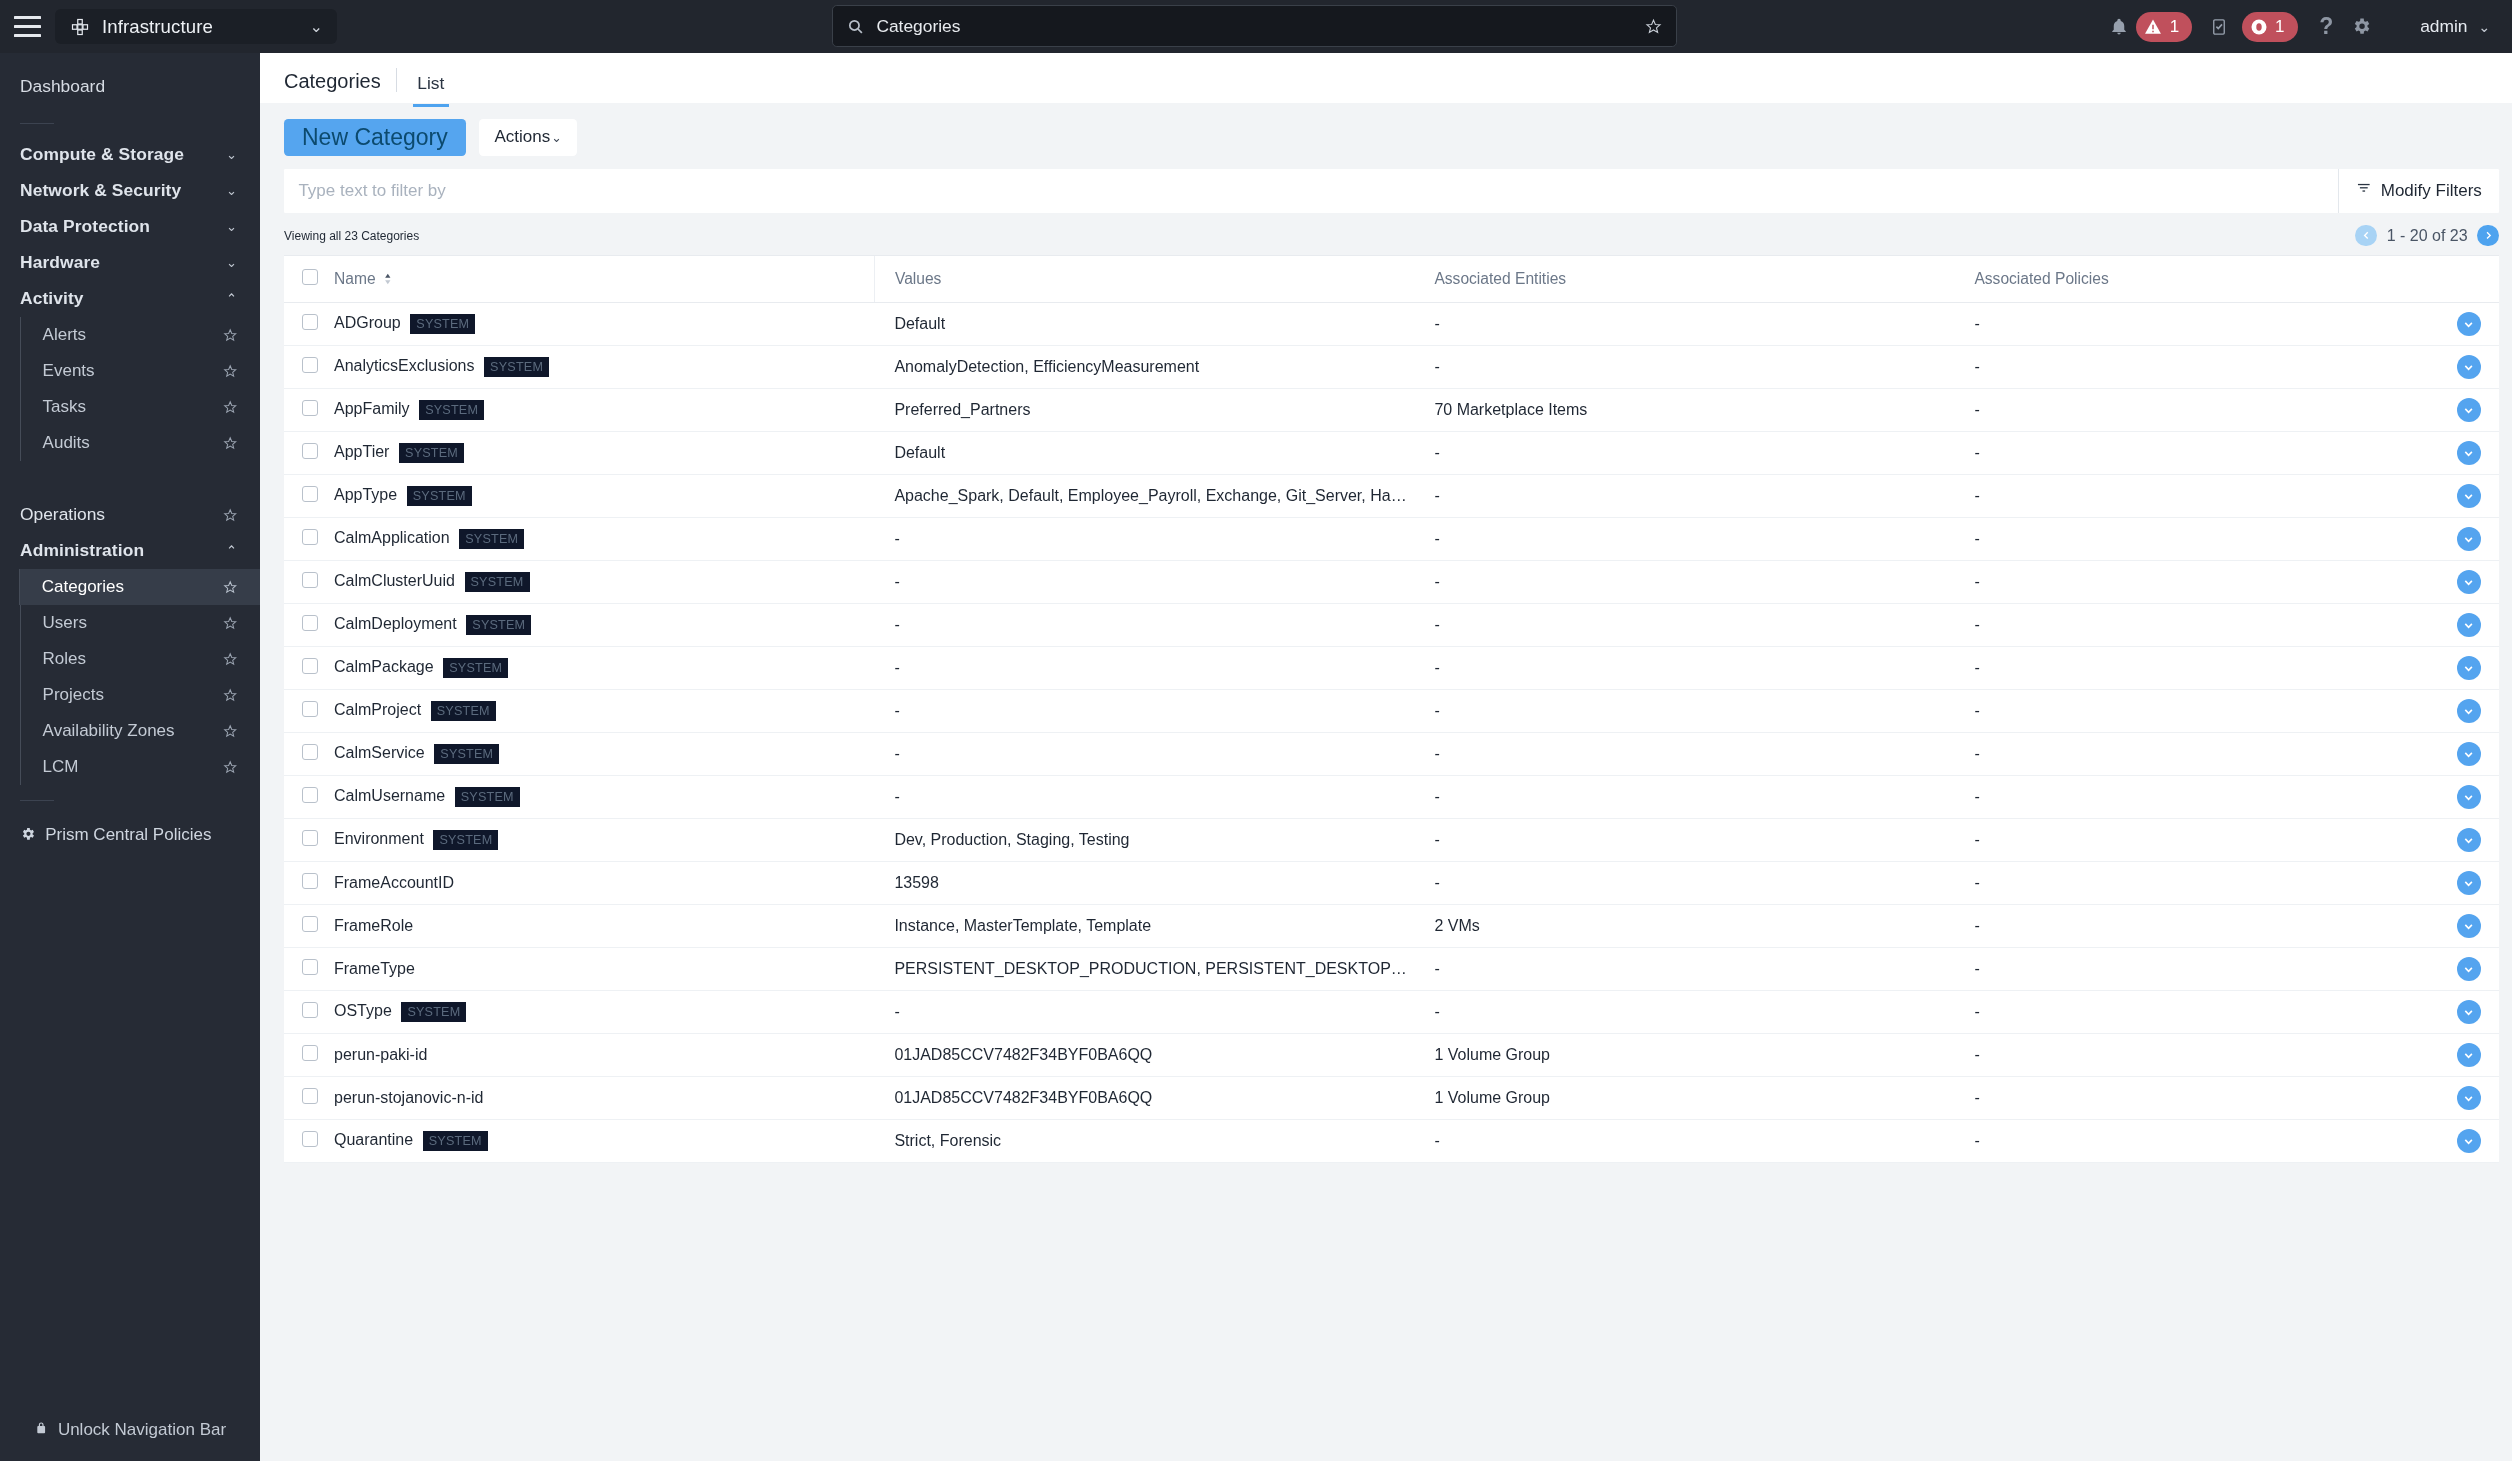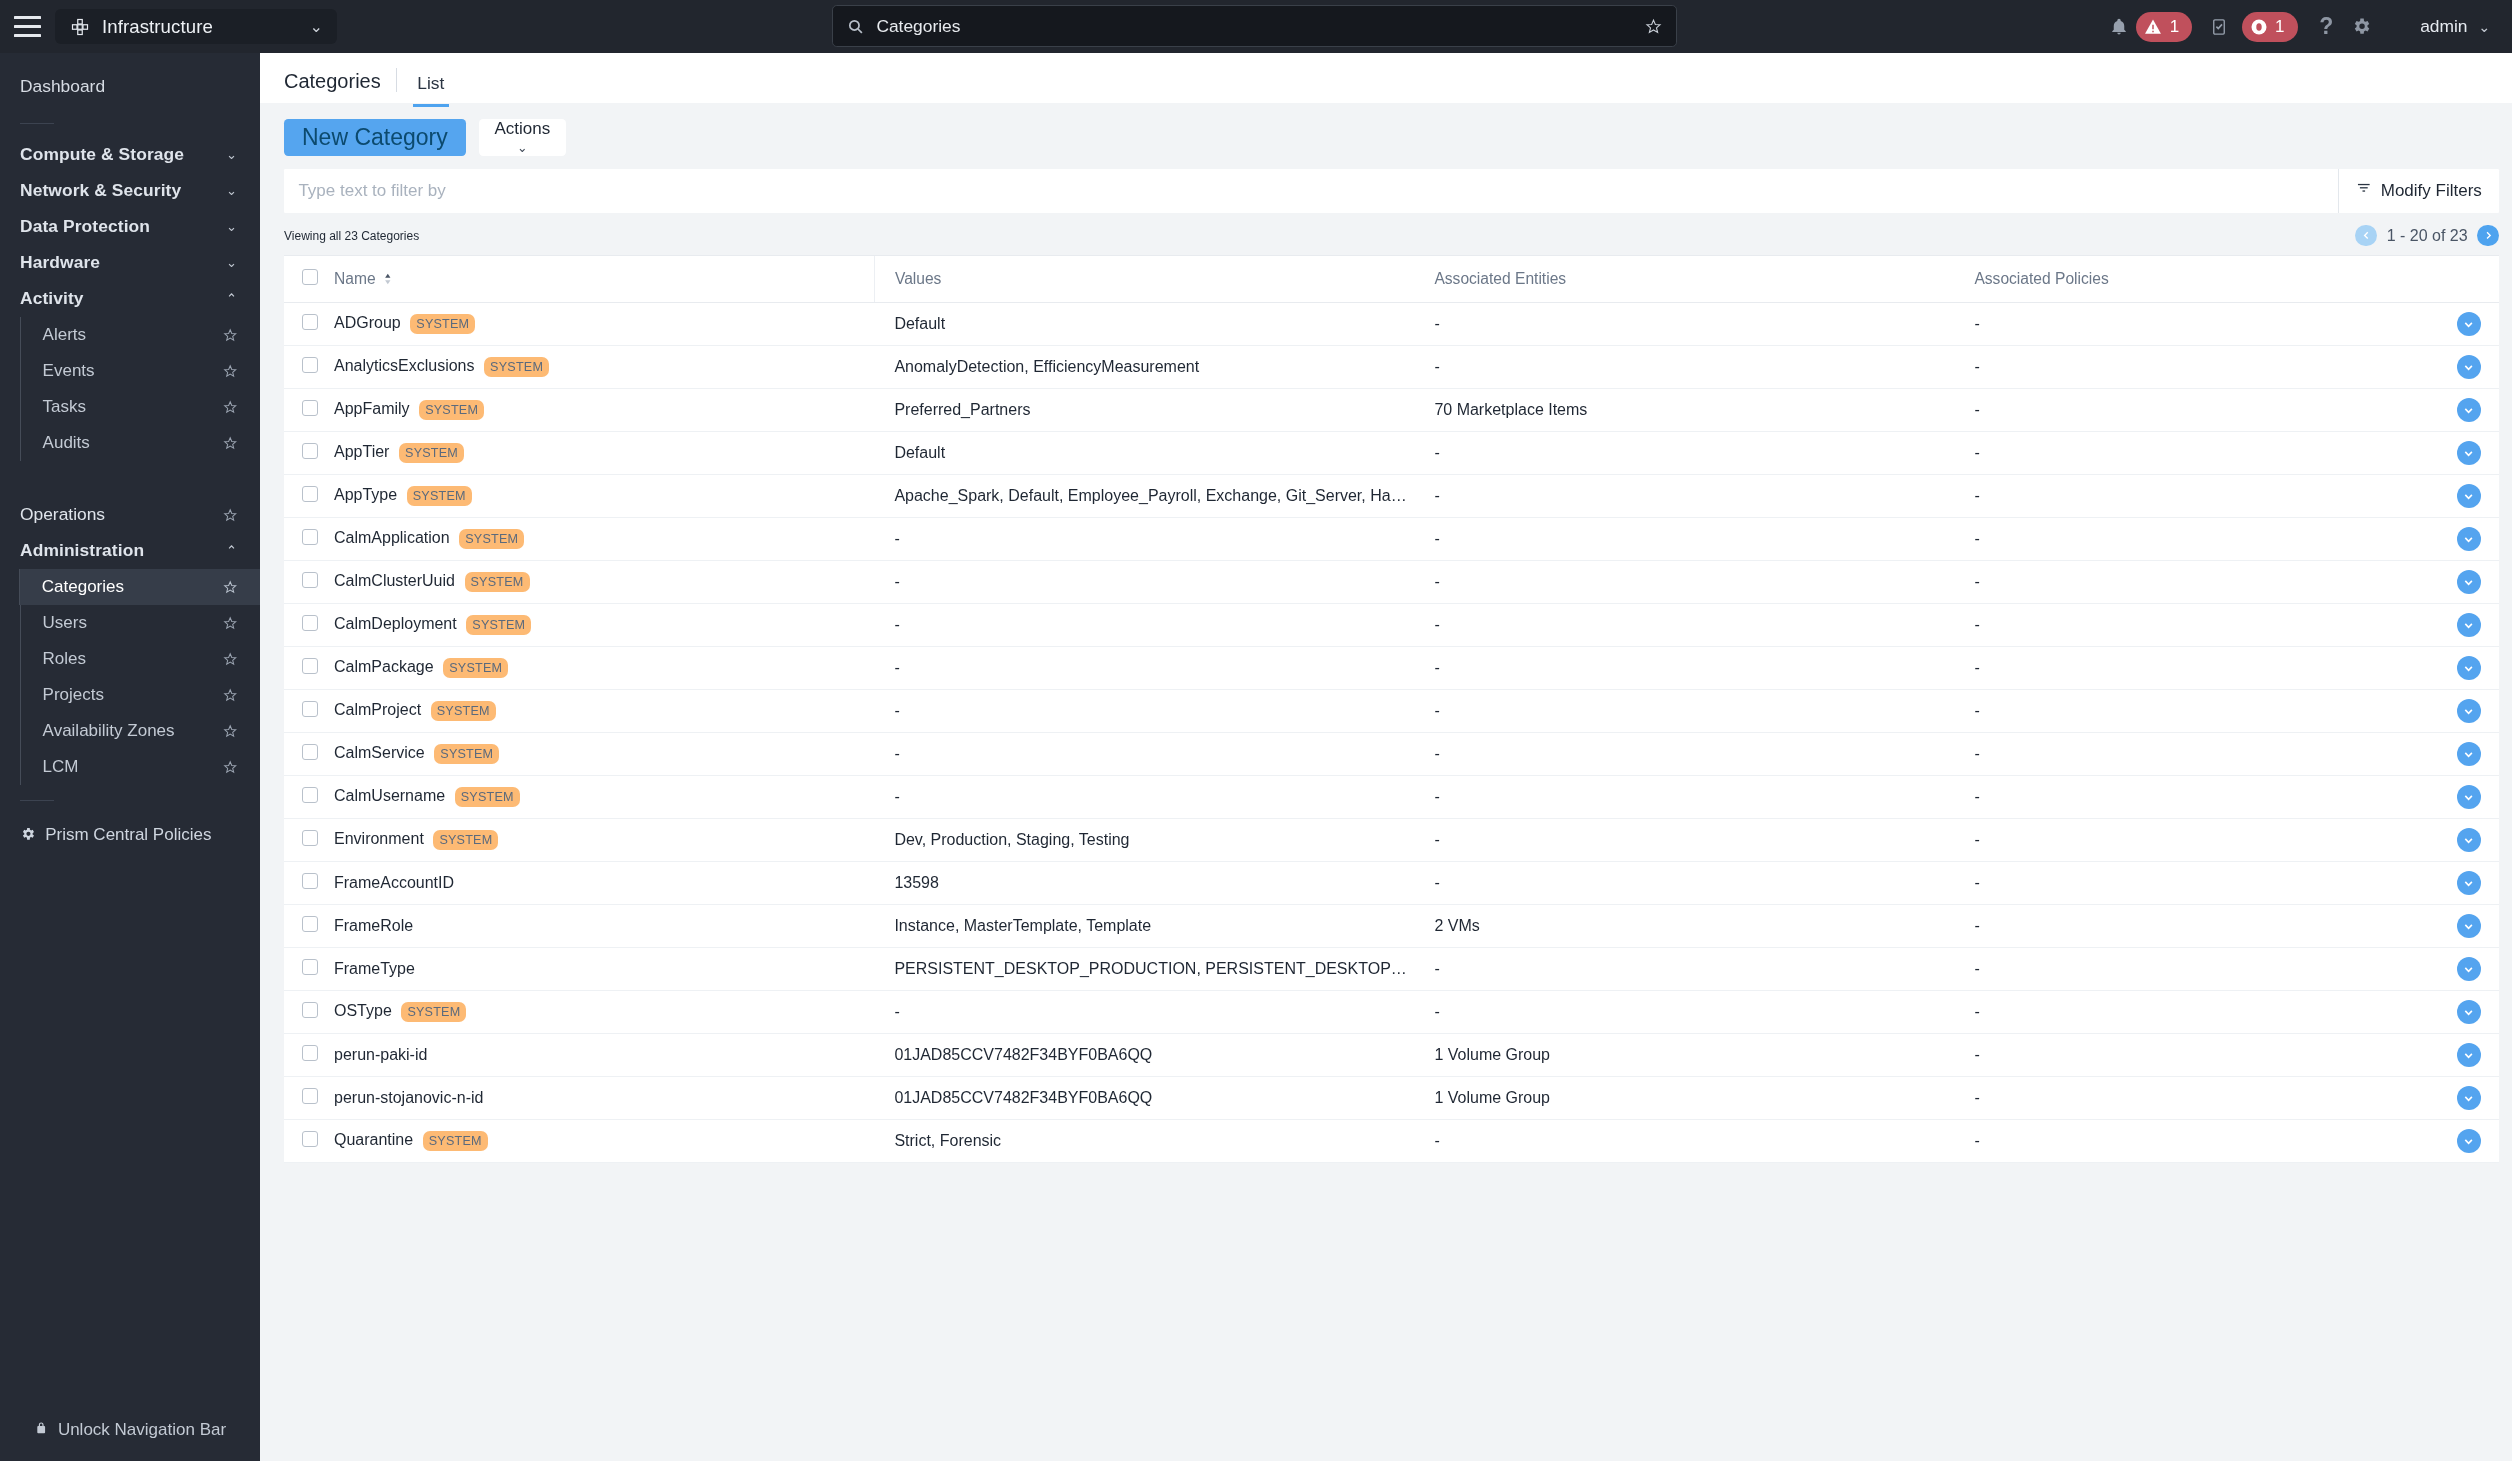--- a/index.html
+++ b/index.html
@@ -143,21 +143,20 @@
   .btn-primary {
     background: #55a5ef; color: #0c4a6e; border: none; border-radius: 4.2px;
     height: 37px; padding: 0 18px; font-size: 23px; cursor: pointer;
     font-family: "Liberation Sans", sans-serif;
   }
   .btn-ghost {
     background: #ffffff; color: #1f2733; border: none; border-radius: 4.2px;
     height: 37px; padding: 0 15.6px; font-size: 17px; cursor: pointer;
     display: flex; align-items: center; gap: 1px;
     font-family: "Liberation Sans", sans-serif;
-    flex-direction: column;
   }
   .btn-ghost .caret { font-size: 12.6px; color:#3c4654; }
 
   .filterbar {
     margin: 0 13.2px 0 24px; background:#fff;
     height: 44px; display:flex; align-items:center;
     border-radius: 1.2px;
   }
   .filter-input {
     flex: 1; border: none; outline: none; background: transparent;
@@ -215,22 +214,22 @@
   td.c-check { padding-left: 18px; }
   td.c-values, td.c-ent, td.c-pol { padding-left: 20.4px; white-space: nowrap; overflow: hidden; text-overflow: ellipsis;}
   td.c-act { text-align: right; padding-right: 18px; }
 
   .chk {
     width: 15.6px; height: 15.6px; border: 0.9px solid #b9c1cb;
     border-radius: 3px; background:#fff; display:inline-block; cursor:pointer;
   }
   .name-cell { display:flex; align-items:flex-start; gap:9.6px; }
   .sys-tag {
-    background:#fdba74; color:#5b6a7d; font-size: 12.6px;
-    padding: 3px 6px; border-radius: 7px; letter-spacing:0.2px;
+    background:#0f172a; color:#5b6a7d; font-size: 12.6px;
+    padding: 3px 6px; border-radius: 0; letter-spacing:0.2px;
   }
   .row-action {
     width: 24px; height: 24px; border-radius: 50%;
     background:#54a4ef; display:inline-flex; align-items:center; justify-content:center;
     cursor:pointer;
   }
 </style>
 </head>
 <body>
 

